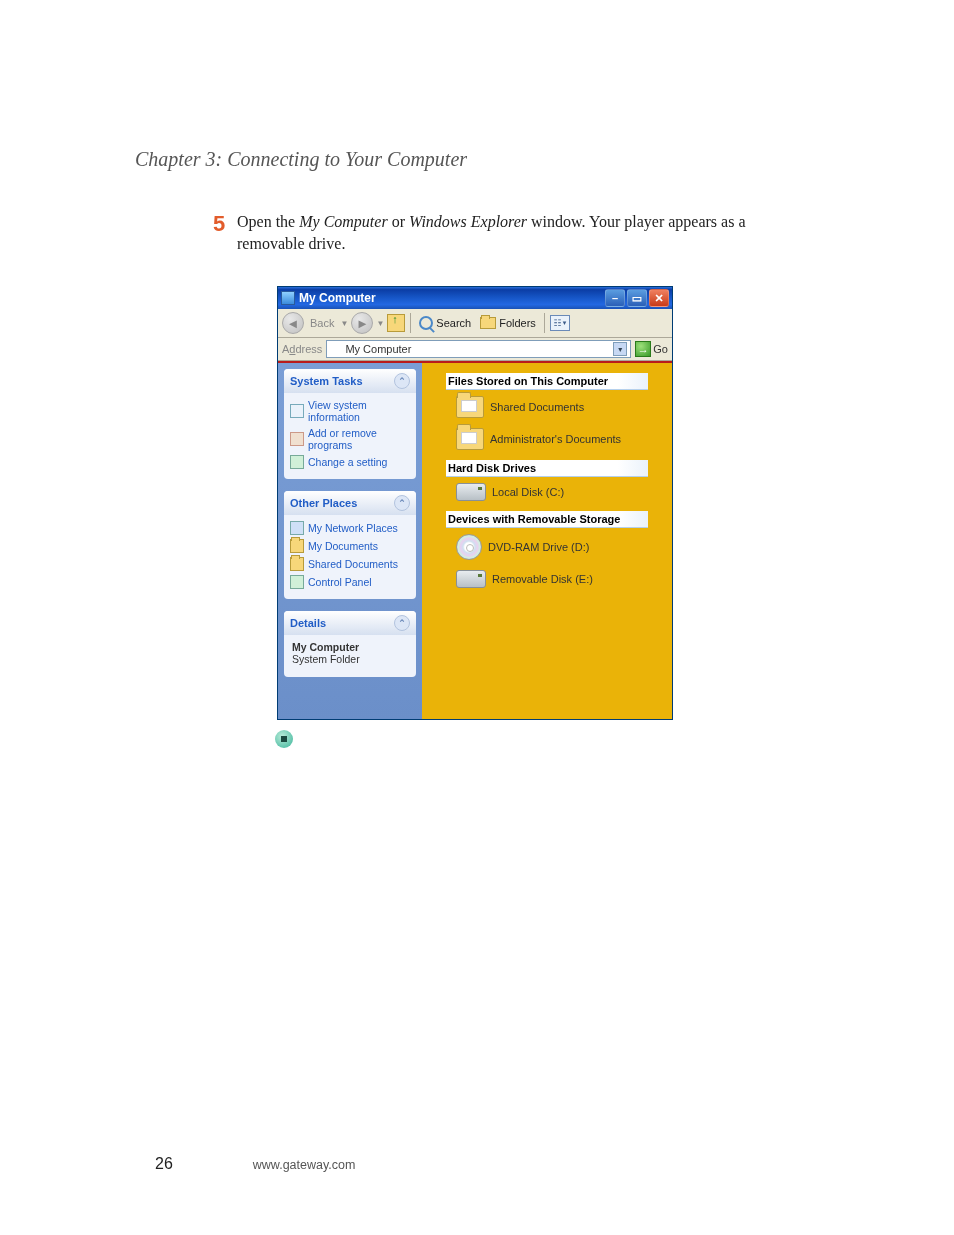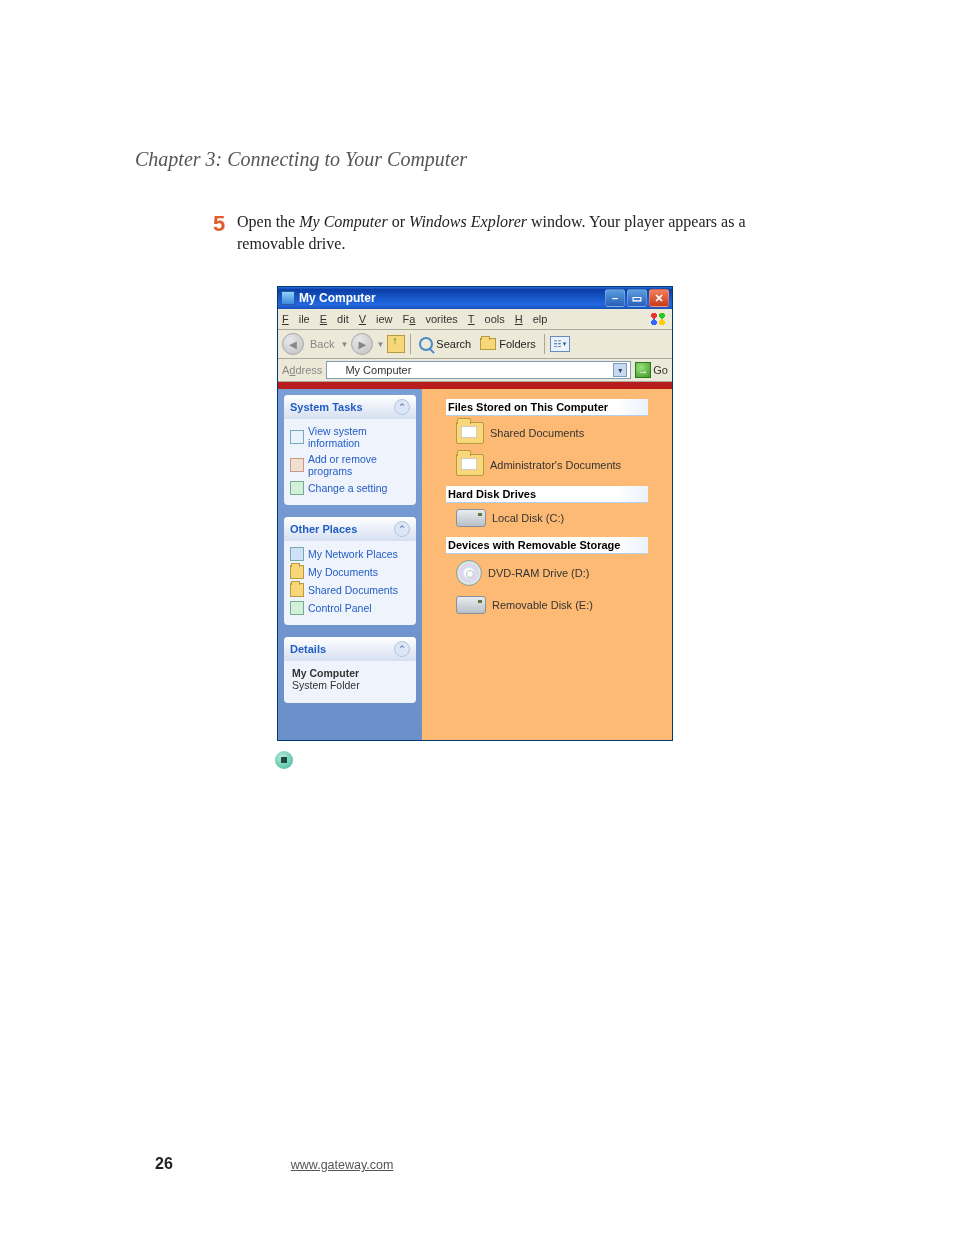--- a/index.html
+++ b/index.html
@@ -128,21 +128,21 @@
   }
   .addrlabel { color:#888; }
   .addrinput {
     flex:1; background:#fff; border:1px solid #7f9db9; height:18px;
     display:flex; align-items:center; padding:0 3px; gap:3px;
   }
   .addrinput .dd { margin-left:auto; width:14px;height:14px;background:#c7d8f3;border:1px solid #7f9db9;display:flex;align-items:center;justify-content:center;font-size:8px;color:#345; }
   .gobtn { display:flex; align-items:center; gap:2px; }
   .gobtn .gosq { width:16px;height:16px;background: radial-gradient(circle at 35% 30%,#9de07a,#3a9a2a); border:1px solid #2a7a1a; color:#fff;display:flex;align-items:center;justify-content:center;font-size:11px;}
 
-  .clientarea { display:flex; background:#fdba74; min-height: 358px; border-top:7px solid #b91c1c; }
+  .clientarea { display:flex; background:#eab308; min-height: 358px; border-top:2px solid #b91c1c; }
   .sidebar {
     width: 144px;
     background: linear-gradient(to bottom, #7a9ed6, #6b8fc9);
     padding: 6px;
   }
   .panel {
     background: #eff3fb;
     border-radius: 4px;
     margin-bottom: 12px;
     overflow:hidden;
@@ -215,22 +215,22 @@
   }
   .eos .sq { width:6px;height:6px;background:#1a4a40; }
 
   .footer {
     position:absolute;
     bottom: 62px;
     left:0; width: 954px;
     display:flex; align-items:baseline;
     font-family: Arial, sans-serif;
   }
-  .footer .pg { margin-left: 155px; font-weight:bold; font-size:16px; color:#222; }
-  .footer .url { margin-left: 118px; font-size: 12.5px; color:#555;text-decoration:underline; }
+  .footer .pg { margin-left: 155px; font-weight:normal; font-size:16px; color:#222; }
+  .footer .url { margin-left: 80px; font-size: 12.5px; color:#555; }
 </style>
 </head>
 <body>
 
 <div class="page">
   <div class="chapter-head">Chapter 3: Connecting to Your Computer</div>
 
   <div class="step">
     <div class="step-num">5</div>
     <div class="step-text">
@@ -241,29 +241,20 @@
   <div class="screenshot">
     <div class="win">
       <div class="titlebar">
         <div class="appicon"></div>
         <div class="title">My Computer</div>
         <div class="winbtn">–</div>
         <div class="winbtn">▭</div>
         <div class="winbtn close">✕</div>
       </div>
 
-      <div class="menubar">
-        <span><span class="u">F</span>ile</span>
-        <span><span class="u">E</span>dit</span>
-        <span><span class="u">V</span>iew</span>
-        <span>F<span class="u">a</span>vorites</span>
-        <span><span class="u">T</span>ools</span>
-        <span><span class="u">H</span>elp</span>
-        <div class="flag"></div>
-      </div>
 
       <div class="toolbar">
         <span class="navcircle dis">◄</span>
         <span class="tbtn">Back</span>
         <span style="color:#888;font-size:8px;">▼</span>
         <span class="navcircle dis">►</span>
         <span style="color:#888;font-size:8px;">▼</span>
         <span class="upfolder"></span>
         <span class="tsep"></span>
         <span class="tbtn enabled">

